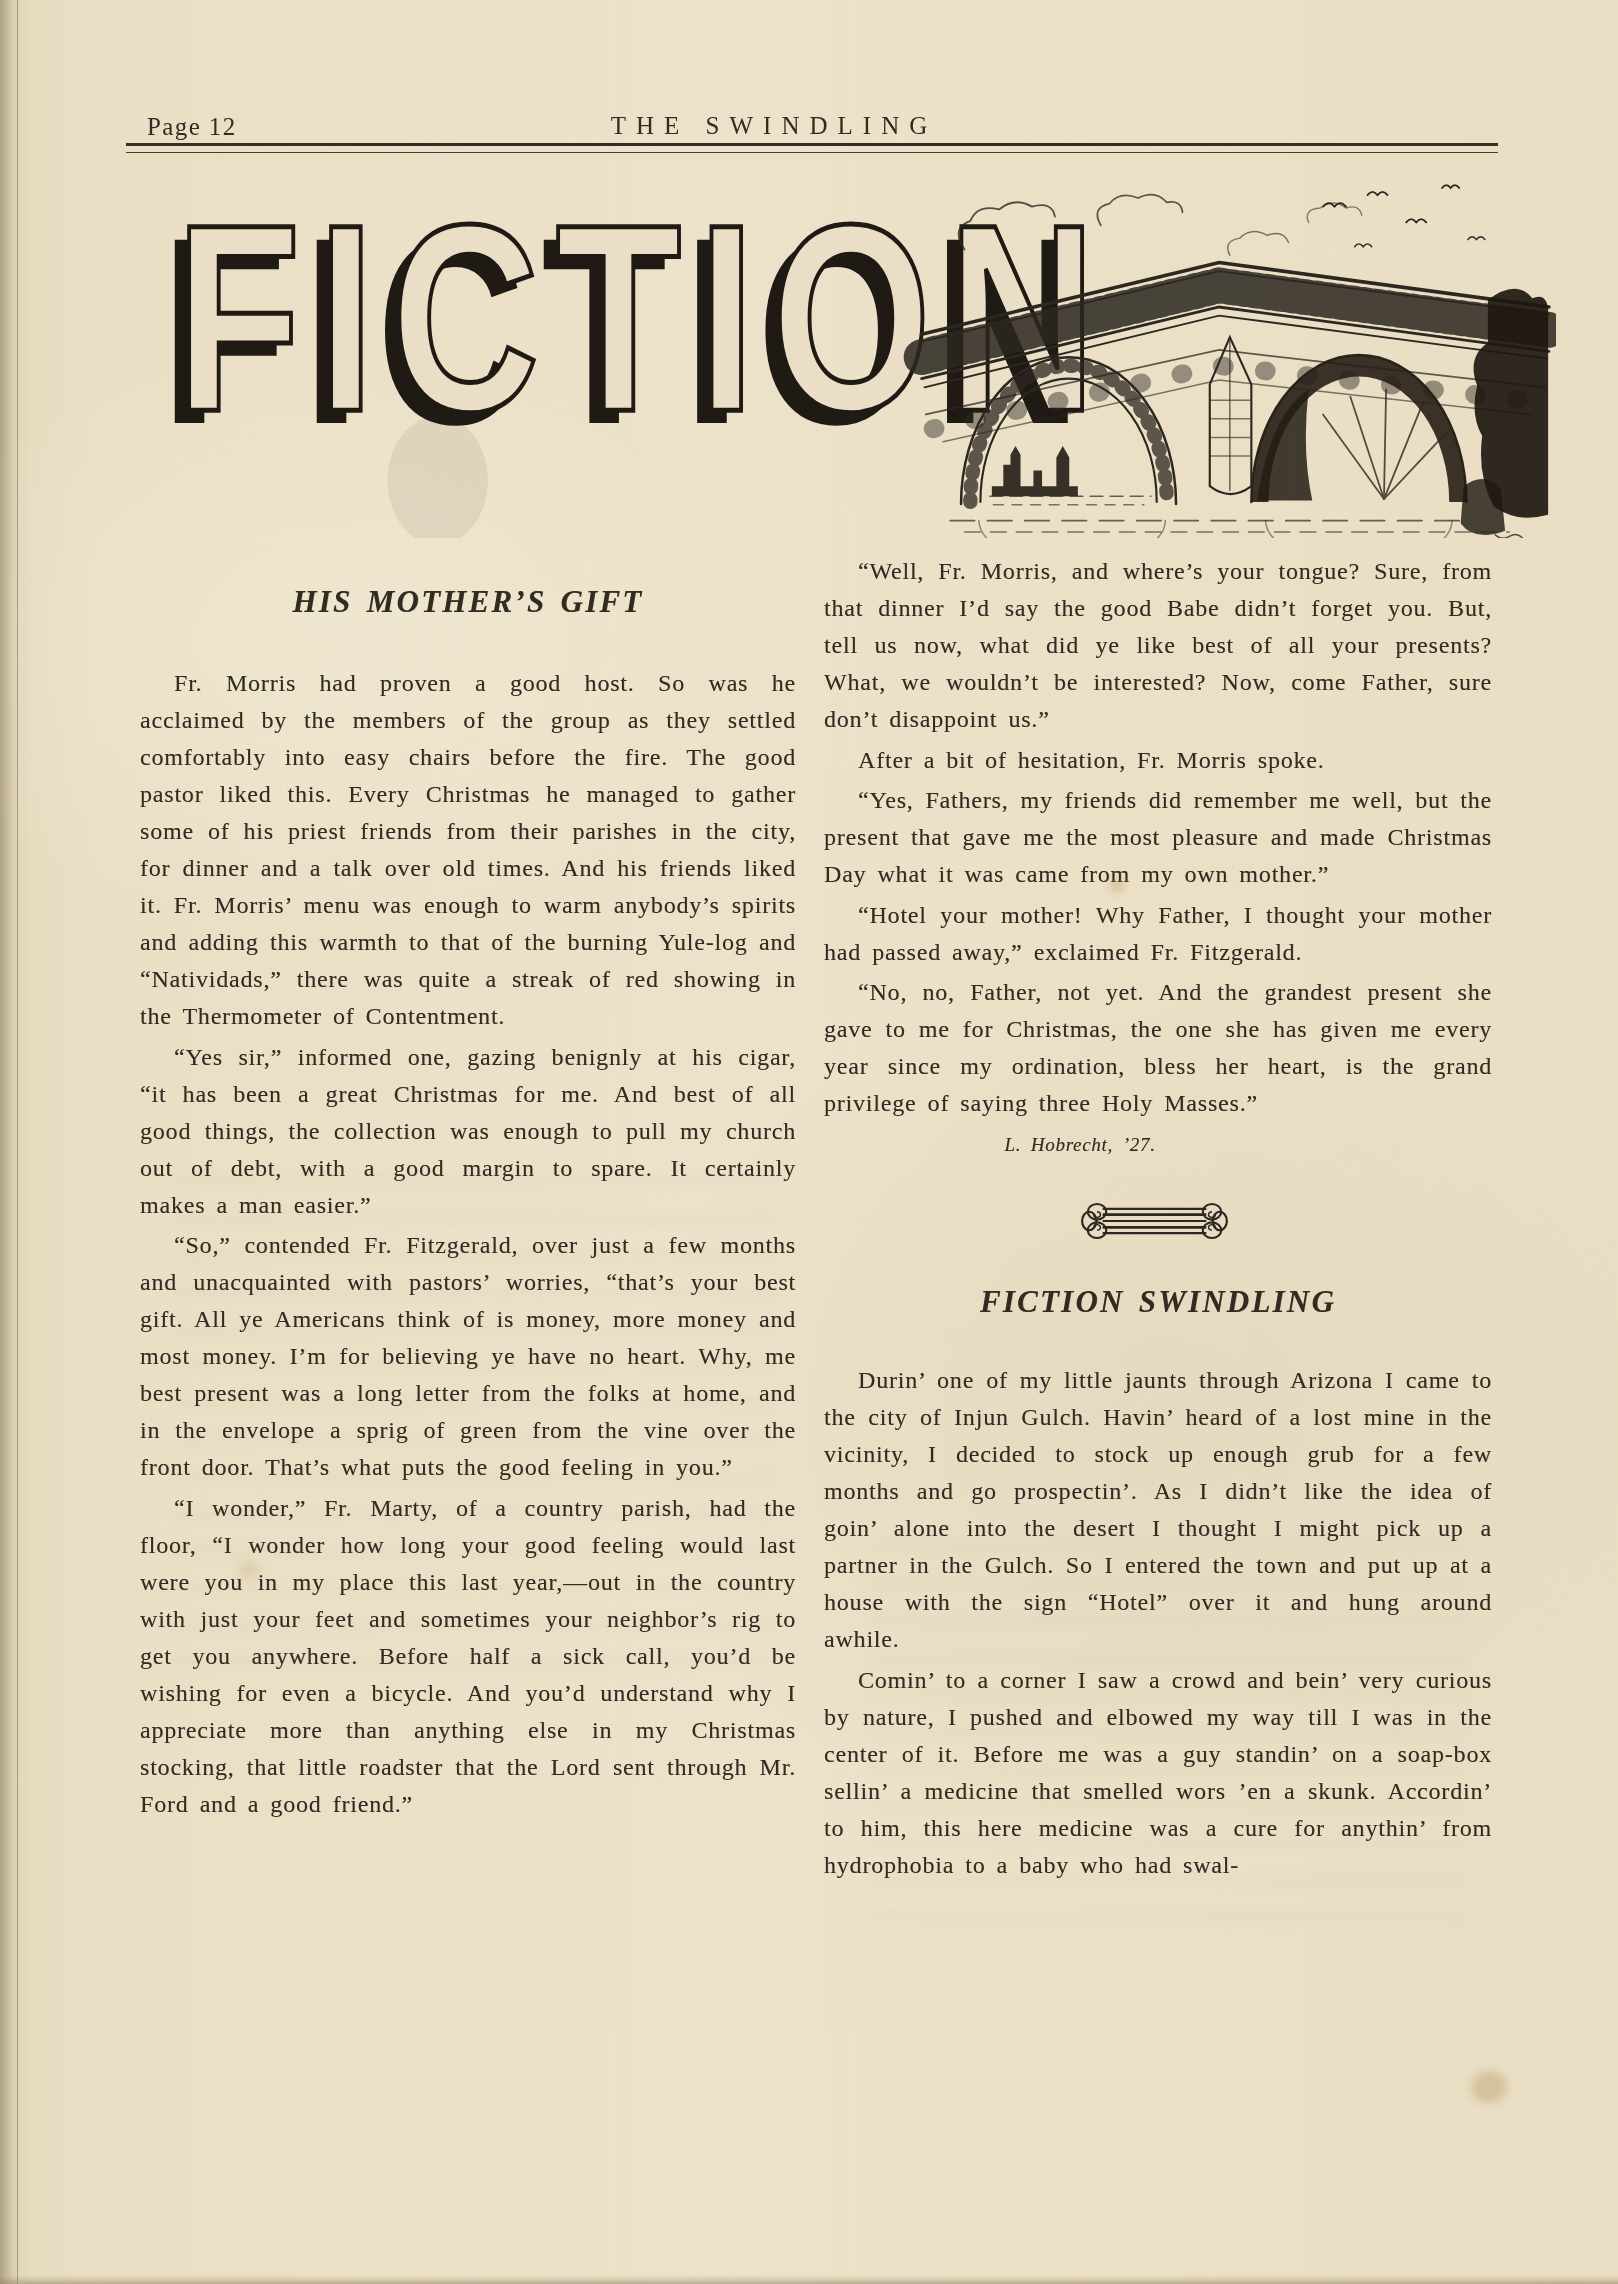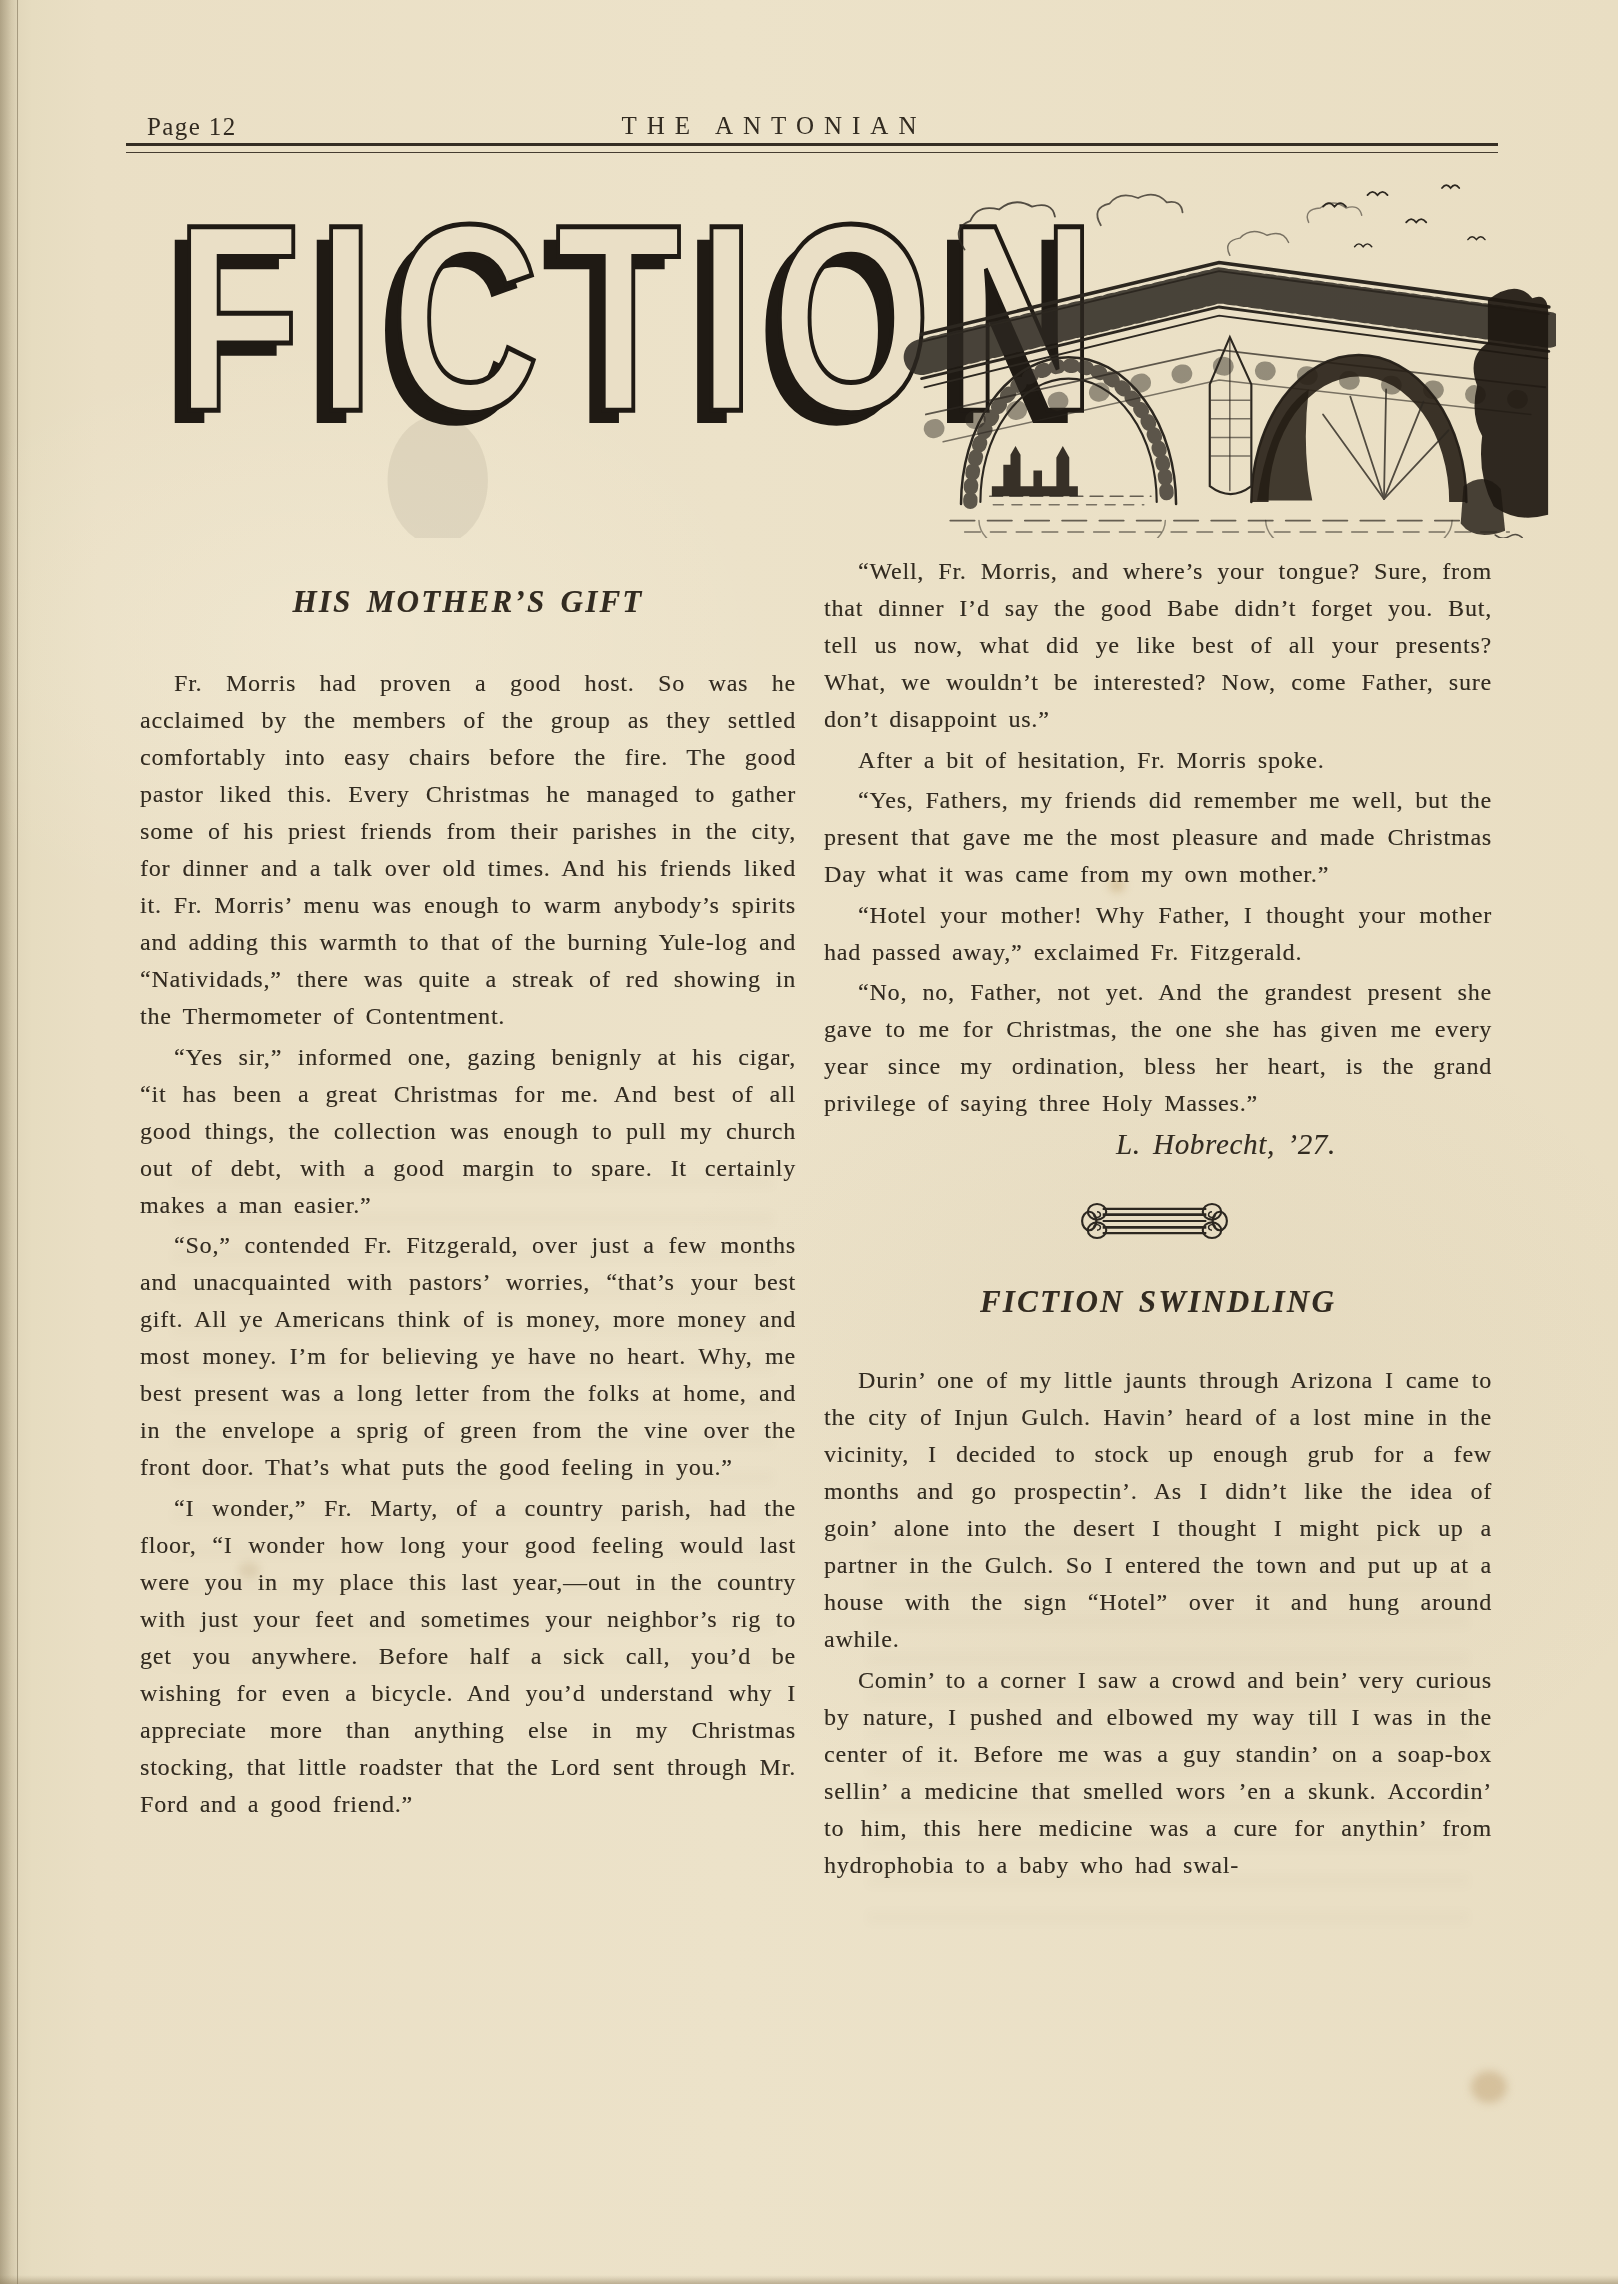--- a/index.html
+++ b/index.html
@@ -24,21 +24,21 @@
   .banner{position:absolute;left:151px;top:172px;}
   .col{position:absolute;font-size:24px;line-height:37px;text-align:justify;
     letter-spacing:0.8px;word-spacing:4.3px;
     text-shadow:0.3px 0.4px 0.6px rgba(52,44,30,.35);}
   .col p{margin:0 0 3.6px 0;text-indent:34px;}
   .col-left{left:140px;top:578px;width:656px;}
   .col-right{left:824px;top:553px;width:668px;}
   h2.story-title{font-style:italic;font-weight:bold;font-size:31px;text-align:center;
     letter-spacing:2.2px;margin:7.2px 0 46px 0;line-height:1.1;}
   h2.story-title-2{margin:42px 0 43px 0;}
-  .byline{font-style:italic;font-size:29px;text-align:right;padding-right:156px;
+  .byline{font-style:italic;font-size:19px;text-align:center;padding-right:156px;
     margin-top:2px;letter-spacing:0.7px;}
   .ornament{margin:36px 0 0 255px;width:151px;height:44px;}
   .fox{position:absolute;border-radius:50%;filter:blur(4.3px);}
   .fox1{left:1471px;top:2071px;width:36px;height:32px;background:rgba(160,115,55,.28);}
   .fox2{left:1109px;top:879px;width:16px;height:13px;background:rgba(170,125,55,.30);}
   .fox3{left:238px;top:1562px;width:21.5px;height:17px;background:rgba(150,120,70,.16);}
   .ghost{position:absolute;filter:blur(4.3px);opacity:.20;
     background:repeating-linear-gradient(180deg, rgba(128,114,88,.14) 0 13px, transparent 13px 37px);}
   .ghost1{left:172px;top:1175px;width:602px;height:502px;}
   .ghost2{left:867px;top:1541px;width:602px;height:401px;}
@@ -46,21 +46,21 @@
 </head>
 <body>
 
 <div class="page">
 
   <div class="edge-left"></div>
   <div class="edge-line"></div>
   <div class="edge-bottom"></div>
 
   <span class="pagenum">Page 12</span>
-  <span class="masthead">THE ANTONIAN</span>
+  <span class="masthead">THE SWINDLING</span>
   <div class="rule1"></div>
   <div class="rule2"></div>
 
   <svg class="banner" width="1405" height="366" viewBox="0 0 1960 510">
 
     <ellipse cx="400" cy="430" rx="70" ry="90" fill="rgba(100,88,64,0.10)"></ellipse>
 
     <g transform="translate(34,62) scale(0.77,1)" font-family="Liberation Sans, sans-serif" font-weight="bold" font-size="372" letter-spacing="30">
       <text x="-26" y="288" fill="#1f1a14">FICTION</text>
       <text x="0" y="270" fill="#eadfc6" stroke="#1f1a14" stroke-width="7">FICTION</text>

